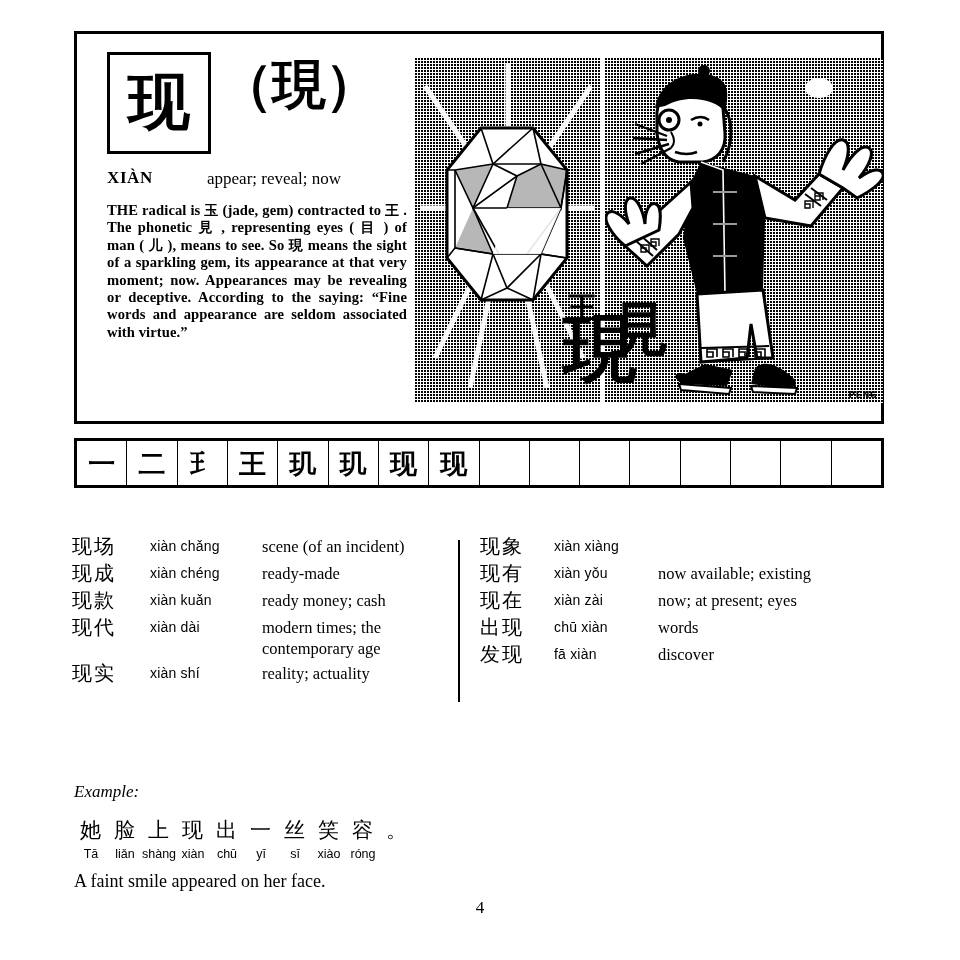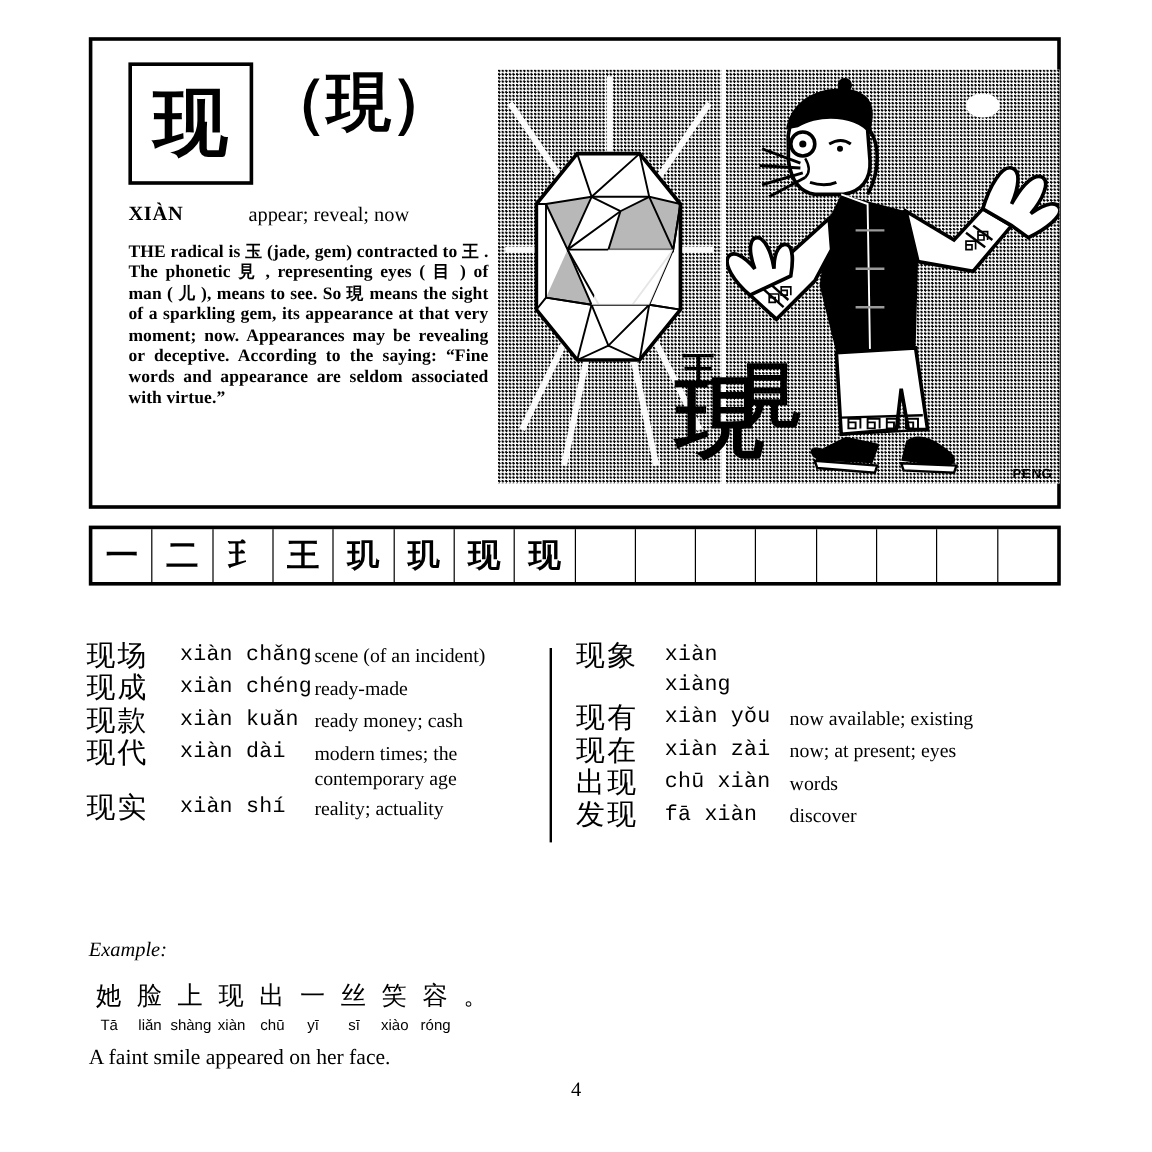--- a/index.html
+++ b/index.html
@@ -83,21 +83,21 @@
 
   
   #big-char{
     position:absolute;left:486px;top:277px;
     font-family:"DejaVu Sans", sans-serif;
     font-size:74px;line-height:1;font-weight:700;
     color:#000;z-index:5;
   }
   #signature{
     position:absolute;right:6px;bottom:2px;
-    font-family:Liberation Sans, sans-serif;
+    font-family:Liberation Mono, monospace;
     font-size:11px;font-weight:bold;letter-spacing:.5px;
     z-index:6;
   }
   #radical-jade{
     position:absolute;right:4px;bottom:74px;
     font-family:"DejaVu Sans", sans-serif;
     font-size:30px;font-weight:700;z-index:5;
   }
   #radical-see{
     position:absolute;left:6px;bottom:34px;
@@ -128,27 +128,27 @@
     position:absolute;left:398px;top:6px;width:2px;height:162px;background:#000;
   }
   .vcol{position:absolute;top:0;}
   #vcol-left{left:12px;width:386px;}
   #vcol-right{left:420px;width:420px;}
 
   .vrow{display:flex;align-items:flex-start;margin-bottom:2px;}
   .vrow .word{
     width:78px;flex:0 0 78px;
     font-family:"DejaVu Sans", sans-serif;
-    font-size:24px;line-height:25px;font-weight:500;
+    font-size:20px;line-height:25px;font-weight:500;
     letter-spacing:2px;
   }
   .vrow .py{
     width:112px;flex:0 0 112px;
-    font-family:Liberation Mono, monospace;
-    font-size:18px;line-height:25px;
+    font-family:Liberation Sans, sans-serif;
+    font-size:14px;line-height:25px;
     letter-spacing:.2px;
   }
   .vrow .def{
     flex:1 1 auto;
     font-family:"Liberation Serif", serif;
     font-size:16.5px;line-height:21px;
     padding-top:2px;
   }
   #vcol-right .vrow .word{width:74px;flex:0 0 74px;}
   #vcol-right .vrow .py{width:104px;flex:0 0 104px;}

